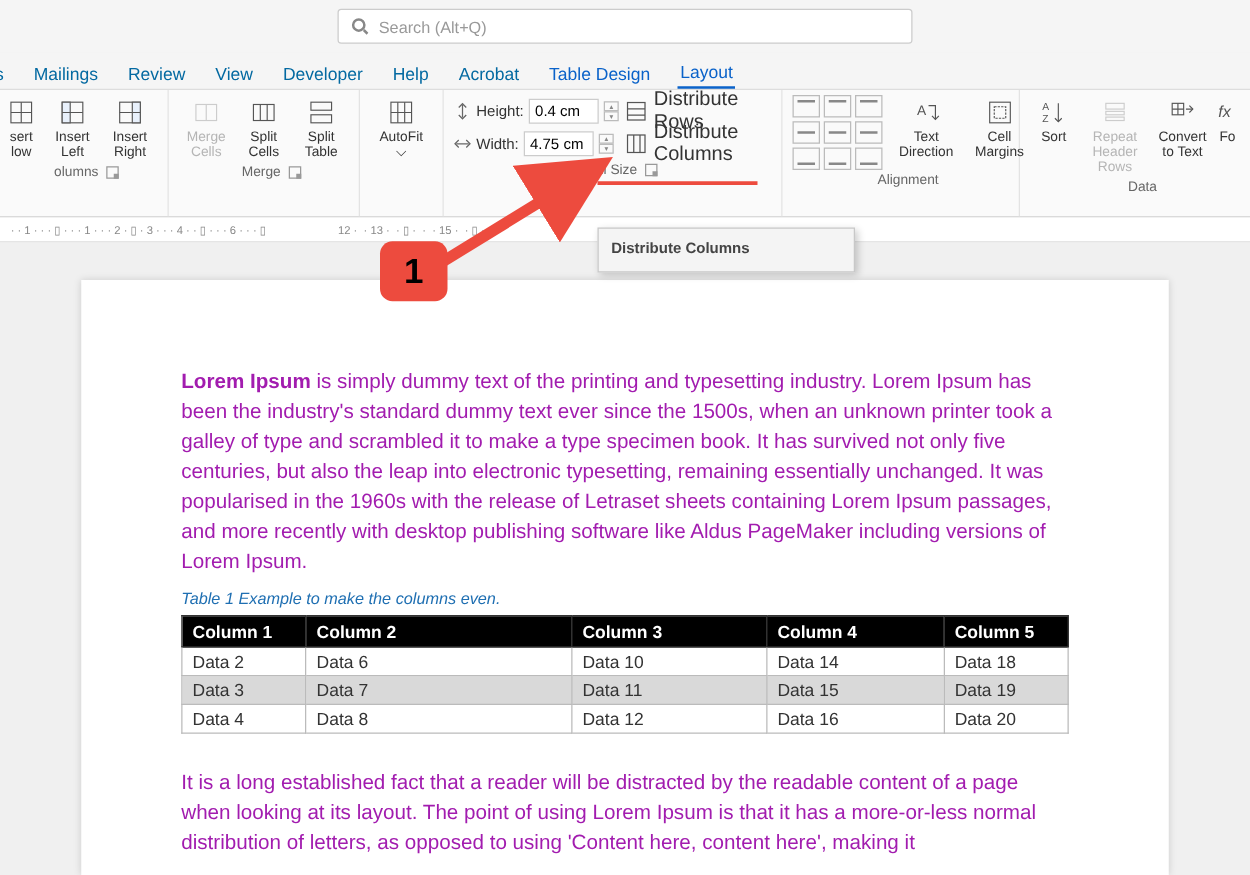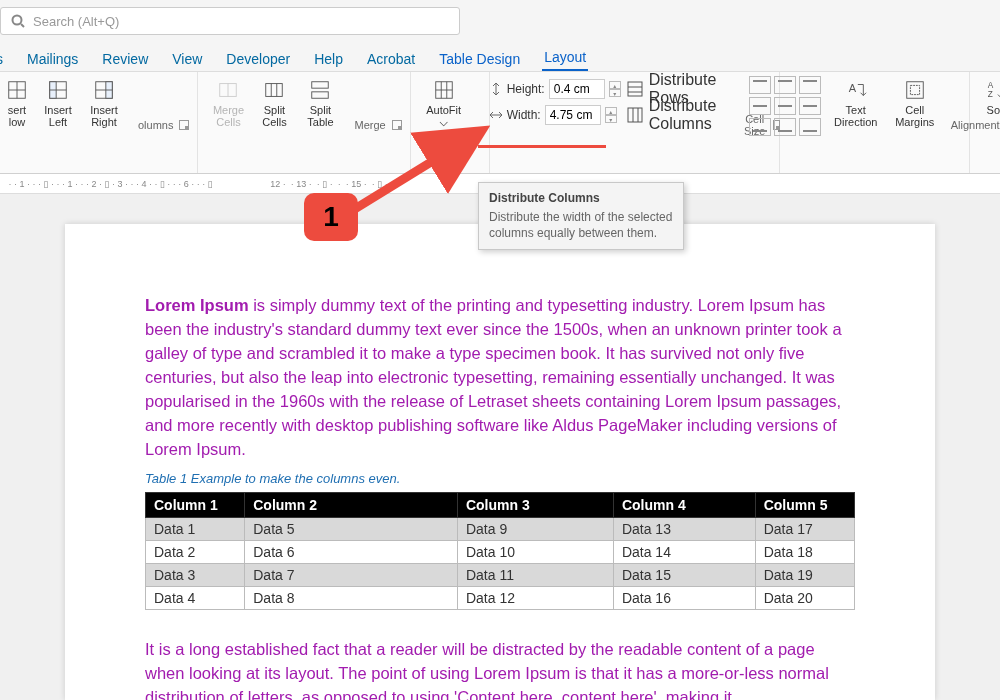--- a/index.html
+++ b/index.html
@@ -1,29 +1,29 @@
 <!DOCTYPE html>
 <html><head>
 <meta charset="utf-8">
 <style>
 * { box-sizing: border-box; margin: 0; padding: 0; }
 body { font-family: "Segoe UI", Arial, sans-serif; background: #f0f0f0; font-size: 13px; color: #333; overflow: hidden; width: 1000px; height: 700px; }
 
-.searchbar-row { height: 42px; display: flex; align-items: center; justify-content: flex-start; background: #f5f5f5; }
+.searchbar-row { height: 42px; display: flex; align-items: center; justify-content: center; background: #f5f5f5; }
 .searchbox { display: flex; align-items: center; width: 460px; height: 28px; border: 1px solid #ccc; background: #fff; border-radius: 3px; padding: 0 10px; color: #999; }
 .searchbox svg { width: 14px; height: 14px; margin-right: 8px; fill: none; stroke: #888; stroke-width: 2; }
 
 .tabs-row { height: 30px; display: flex; align-items: flex-end; background: #f5f5f5; border-bottom: 1px solid #ddd; padding-left: 0; gap: 20px; font-size: 14px; }
 .tab { padding: 4px 2px; cursor: pointer; color: #0369a1; }
 .tab.ctx { color: #0a62c9; }
 .tab.active { color: #0a62c9; border-bottom: 2px solid #0a62c9; font-weight: 500; }
 .tab.cut { margin-left: -6px; }
 
 .ribbon { height: 102px; background: #fafafa; border-bottom: 1px solid #d0d0d0; display: flex; }
-.group { border-right: 1px solid #e3e3e3; padding: 4px 8px 2px 8px; display: flex; justify-content: center; height: 100%; }
+.group { border-right: 1px solid #e3e3e3; padding: 4px 8px 2px 8px; display: flex; flex-direction: column; justify-content: flex-start; height: 100%; }
 .group-label { text-align: center; font-size: 11px; color: #666; padding-top: 2px; display:flex; justify-content:center; align-items:center; gap:6px;padding-left:12px;}
 .glauncher { width:10px;height:10px; border:1px solid #999; position:relative;}
 .glauncher::after{content:"";position:absolute;right:-1px;bottom:-1px;width:4px;height:4px;background:#999;}
 
 .btns { display: flex; gap: 2px; }
 .vbtn { display: flex; flex-direction: column; align-items: center; justify-content: flex-start; padding: 2px 4px; width: 44px; font-size: 11px; text-align: center; line-height: 1.1; cursor: pointer; }
 .vbtn.disabled { color: #b5b5b5; }
 .vbtn .ic { width: 24px; height: 24px; margin-bottom: 2px; display:flex; align-items:center; justify-content:center;}
 .vbtn .ic svg { width: 22px; height: 22px; fill: none; stroke: #555; }
 .vbtn.disabled .ic svg { stroke: #ccc; }
@@ -295,20 +295,32 @@
       </div>
       <div class="vbtn disabled" style="width:56px">
         <span class="ic">
             <svg viewBox="0 0 24 24">
               <rect x="4" y="4" width="16" height="5"></rect>
               <rect x="4" y="11" width="16" height="3"></rect>
               <rect x="4" y="16" width="16" height="3"></rect>
             </svg>
           </span>
         <span>Repeat Header Rows</span>
+      </div>
+      <div class="vbtn" style="width:48px">
+        <span class="ic">
+            <svg viewBox="0 0 24 24">
+              <rect x="3" y="4" width="10" height="10"></rect>
+              <line x1="3" y1="9" x2="13" y2="9"></line>
+              <line x1="8" y1="4" x2="8" y2="14"></line>
+              <path d="M15 9 L21 9"></path>
+              <polyline points="18,6 21,9 18,12"></polyline>
+            </svg>
+          </span>
+        <span>Convert to Text</span>
       </div>
       <div class="vbtn" style="width:20px">
         <span class="ic">
             <svg viewBox="0 0 24 24">
               <text x="4" y="16" font-size="14" font-style="italic" fill="#555" stroke="none">fx</text>
             </svg>
           </span>
         <span>Fo</span>
       </div>
     </div>
@@ -335,27 +347,20 @@
       <thead>
           <tr>
         <th>Column 1</th>
         <th>Column 2</th>
         <th>Column 3</th>
         <th>Column 4</th>
         <th>Column 5</th>
       </tr>
         </thead>
       <tbody>
-        <tr class="shade">
-            <td>Data 1</td>
-            <td>Data 5</td>
-            <td>Data 9</td>
-            <td>Data 13</td>
-            <td>Data 17</td>
-          </tr>
         <tr>
             <td>Data 2</td>
             <td>Data 6</td>
             <td>Data 10</td>
             <td>Data 14</td>
             <td>Data 18</td>
           </tr>
         <tr class="shade">
             <td>Data 3</td>
             <td>Data 7</td>
@@ -372,21 +377,20 @@
           </tr>
       </tbody>
     </table>
     <p class="para" style="margin-top:28px">It is a long established fact that a reader will be distracted by the readable content of a page when looking at its layout. The point of using Lorem Ipsum is that it has a more-or-less normal distribution of letters, as opposed to using 'Content here, content here', making it</p>
   </div>
 </div>
 
 <div class="underline-red"></div>
 <div class="tooltip">
   <div class="tt-title">Distribute Columns</div>
-  <div class="tt-body">Distribute the width of the selected columns equally between them.</div>
 </div>
 <svg class="arrow" style="left:330px; top:120px;" width="170" height="110">
   <defs>
       <marker id="ah" markerWidth="8" markerHeight="8" refX="6" refY="4" orient="auto">
         <path d="M0,0 L8,4 L0,8 Z" fill="#ed4b3e"></path>
       </marker>
     </defs>
   <line x1="15" y1="95" x2="145" y2="15" stroke="#ed4b3e" stroke-width="9" marker-end="url(#ah)"></line>
 </svg>
 <div class="callout">1</div>

